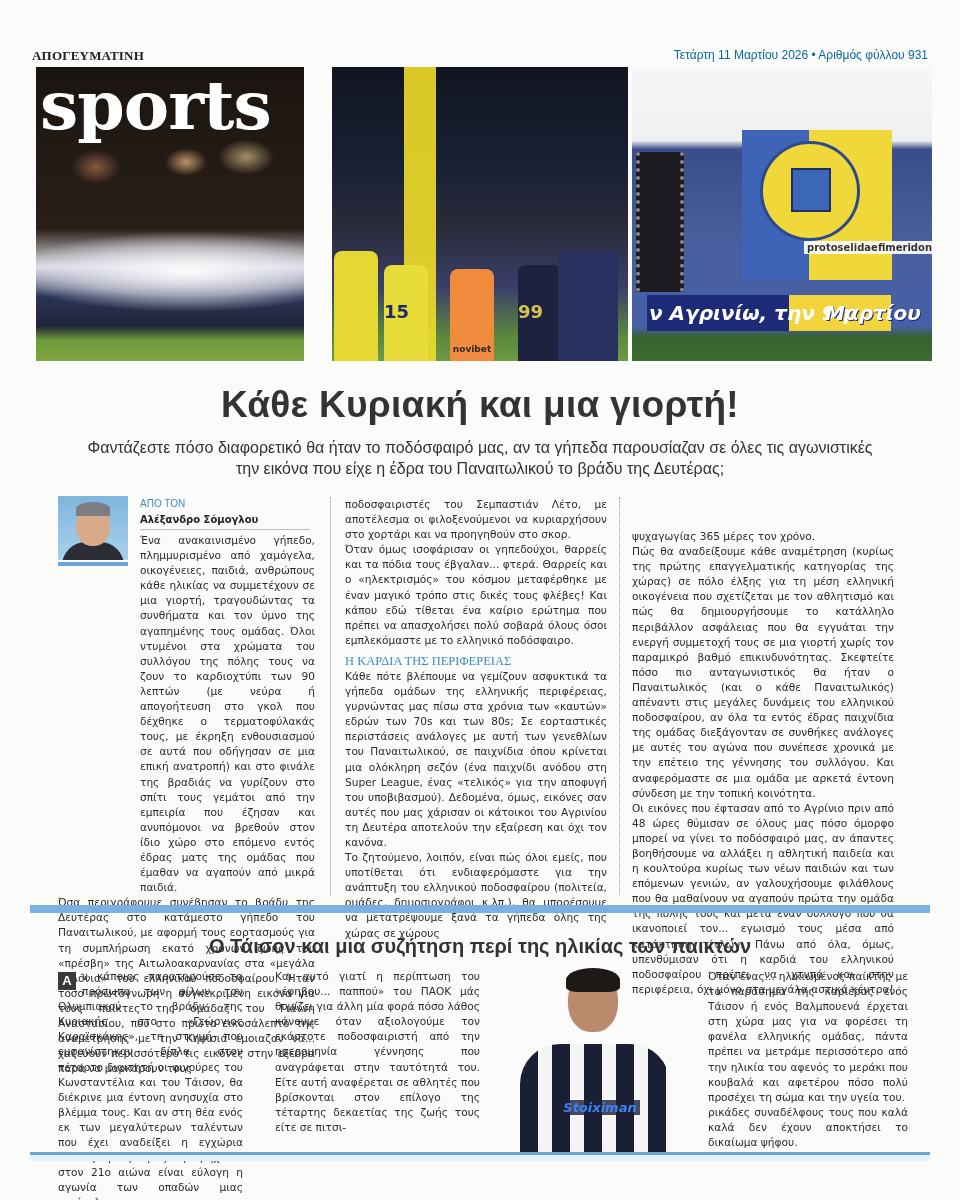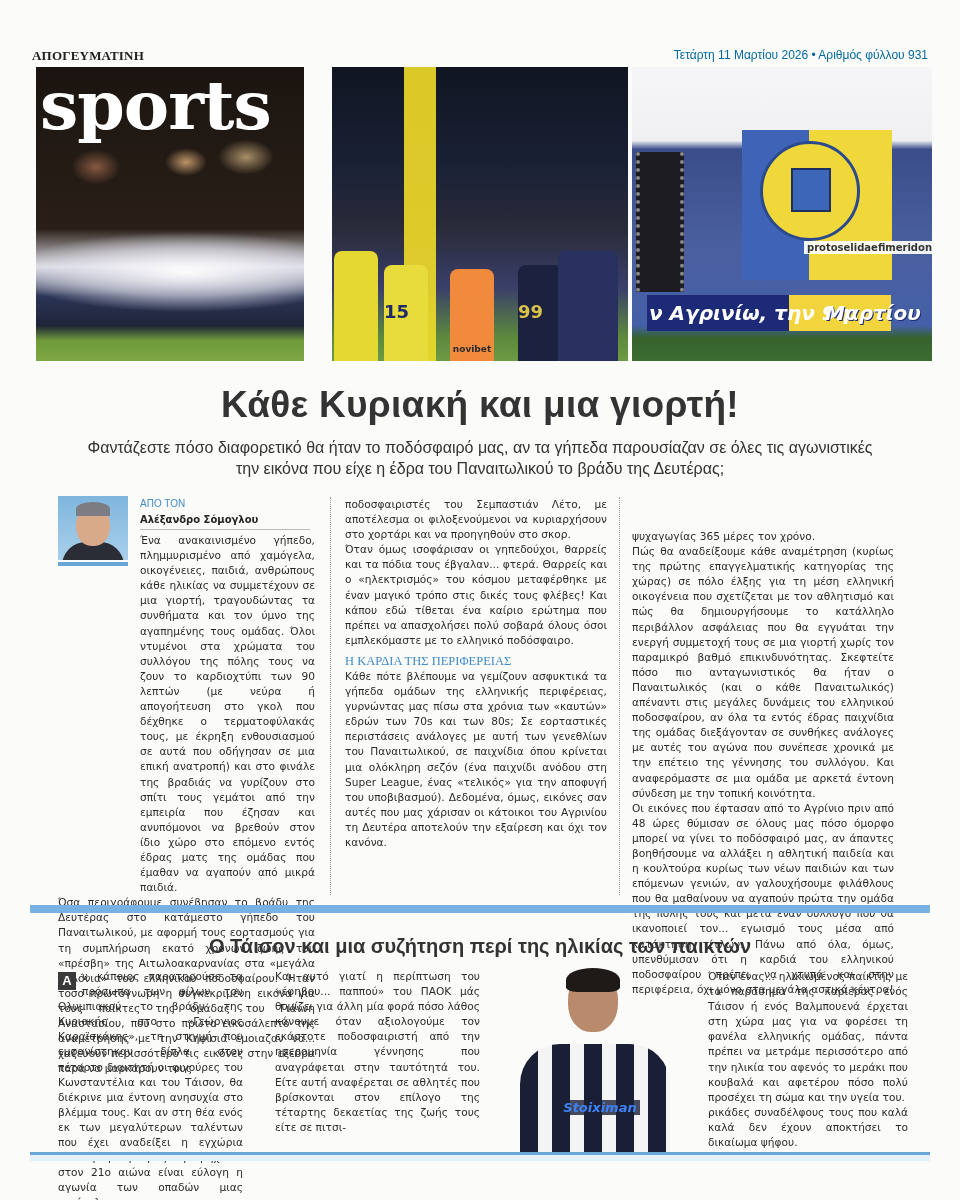--- a/index.html
+++ b/index.html
@@ -143,20 +143,21 @@
 <div class="col col-1">
   <p class="first">Ένα ανακαινισμένο γήπεδο, πλημμυρισμένο από χαμόγελα, οικογένειες, παιδιά, ανθρώπους κάθε ηλικίας να συμμετέχουν σε μια γιορτή, τραγουδώντας τα συνθήματα και τον ύμνο της αγαπημένης τους ομάδας. Όλοι ντυμένοι στα χρώματα του συλλόγου της πόλης τους να ζουν το καρδιοχτύπι των 90 λεπτών (με νεύρα ή απογοήτευση στο γκολ που δέχθηκε ο τερματοφύλακάς τους, με έκρηξη ενθουσιασμού σε αυτά που οδήγησαν σε μια επική ανατροπή) και στο φινάλε της βραδιάς να γυρίζουν στο σπίτι τους γεμάτοι από την εμπειρία που έζησαν και ανυπόμονοι να βρεθούν στον ίδιο χώρο στο επόμενο εντός έδρας ματς της ομάδας που έμαθαν να αγαπούν από μικρά παιδιά.</p>
   <p>Όσα περιγράφουμε συνέβησαν το βράδυ της Δευτέρας στο κατάμεστο γήπεδο του Παναιτωλικού, με αφορμή τους εορτασμούς για τη συμπλήρωση εκατό χρόνων ζωής του «πρέσβη» της Αιτωλοακαρνανίας στα «μεγάλα σαλόνια» του ελληνικού ποδοσφαίρου. Ήταν τόσο πρωτόγνωρη η συγκεκριμένη εικόνα για τους παίκτες της ομάδας του Γιάννη Αναστασίου, που στο πρώτο εικοσάλεπτο της αναμέτρησης με την Κηφισιά έμοιαζαν να... χαζεύουν περισσότερο τις εικόνες στην εξέδρα παρά να μαρκάρουν τους</p>
 </div>
 <div class="col-rule rule-a"></div>
 <div class="col col-2">
   <p>ποδοσφαιριστές του Σεμπαστιάν Λέτο, με αποτέλεσμα οι φιλοξενούμενοι να κυριαρχήσουν στο χορτάρι και να προηγηθούν στο σκορ.</p>
   <p>Όταν όμως ισοφάρισαν οι γηπεδούχοι, θαρρείς και τα πόδια τους έβγαλαν... φτερά. Θαρρείς και ο «ηλεκτρισμός» του κόσμου μεταφέρθηκε με έναν μαγικό τρόπο στις δικές τους φλέβες! Και κάπου εδώ τίθεται ένα καίριο ερώτημα που πρέπει να απασχολήσει πολύ σοβαρά όλους όσοι εμπλεκόμαστε με το ελληνικό ποδόσφαιρο.</p>
   <div class="subhead">Η ΚΑΡΔΙΑ ΤΗΣ ΠΕΡΙΦΕΡΕΙΑΣ</div>
   <p>Κάθε πότε βλέπουμε να γεμίζουν ασφυκτικά τα γήπεδα ομάδων της ελληνικής περιφέρειας, γυρνώντας μας πίσω στα χρόνια των «καυτών» εδρών των 70s και των 80s; Σε εορταστικές περιστάσεις ανάλογες με αυτή των γενεθλίων του Παναιτωλικού, σε παιχνίδια όπου κρίνεται μια ολόκληρη σεζόν (ένα παιχνίδι ανόδου στη Super League, ένας «τελικός» για την αποφυγή του υποβιβασμού). Δεδομένα, όμως, εικόνες σαν αυτές που μας χάρισαν οι κάτοικοι του Αγρινίου τη Δευτέρα αποτελούν την εξαίρεση και όχι τον κανόνα.</p>
+  <p>Το ζητούμενο, λοιπόν, είναι πώς όλοι εμείς, που υποτίθεται ότι ενδιαφερόμαστε για την ανάπτυξη του ελληνικού ποδοσφαίρου (πολιτεία, ομάδες, δημοσιογράφοι κ.λπ.), θα μπορέσουμε να μετατρέψουμε ξανά τα γήπεδα όλης της χώρας σε χώρους</p>
 </div>
 <div class="col-rule rule-b"></div>
 <div class="col col-3">
   <p>ψυχαγωγίας 365 μέρες τον χρόνο.</p>
   <p>Πώς θα αναδείξουμε κάθε αναμέτρηση (κυρίως της πρώτης επαγγελματικής κατηγορίας της χώρας) σε πόλο έλξης για τη μέση ελληνική οικογένεια που σχετίζεται με τον αθλητισμό και πώς θα δημιουργήσουμε το κατάλληλο περιβάλλον ασφάλειας που θα εγγυάται την ενεργή συμμετοχή τους σε μια γιορτή χωρίς τον παραμικρό βαθμό επικινδυνότητας. Σκεφτείτε πόσο πιο ανταγωνιστικός θα ήταν ο Παναιτωλικός (και ο κάθε Παναιτωλικός) απέναντι στις μεγάλες δυνάμεις του ελληνικού ποδοσφαίρου, αν όλα τα εντός έδρας παιχνίδια της ομάδας διεξάγονταν σε συνθήκες ανάλογες με αυτές του αγώνα που συνέπεσε χρονικά με την επέτειο της γέννησης του συλλόγου. Και αναφερόμαστε σε μια ομάδα με αρκετά έντονη σύνδεση με την τοπική κοινότητα.</p>
   <p>Οι εικόνες που έφτασαν από το Αγρίνιο πριν από 48 ώρες θύμισαν σε όλους μας πόσο όμορφο μπορεί να γίνει το ποδόσφαιρό μας, αν άπαντες βοηθήσουμε να αλλάξει η αθλητική παιδεία και η κουλτούρα κυρίως των νέων παιδιών και των επόμενων γενιών, αν γαλουχήσουμε φιλάθλους που θα μαθαίνουν να αγαπούν πρώτα την ομάδα της πόλης τους και μετά έναν σύλλογο που θα ικανοποιεί τον... εγωισμό τους μέσα από κατάκτηση τίτλων. Πάνω από όλα, όμως, υπενθύμισαν ότι η καρδιά του ελληνικού ποδοσφαίρου πρέπει να χτυπά και στην περιφέρεια, όχι μόνο στα μεγάλα αστικά κέντρα!</p>
 </div>
 
 <div class="section-bar"></div>
 <h2 class="headline-2">Ο Τάισον και μια συζήτηση περί της ηλικίας των παικτών</h2>

